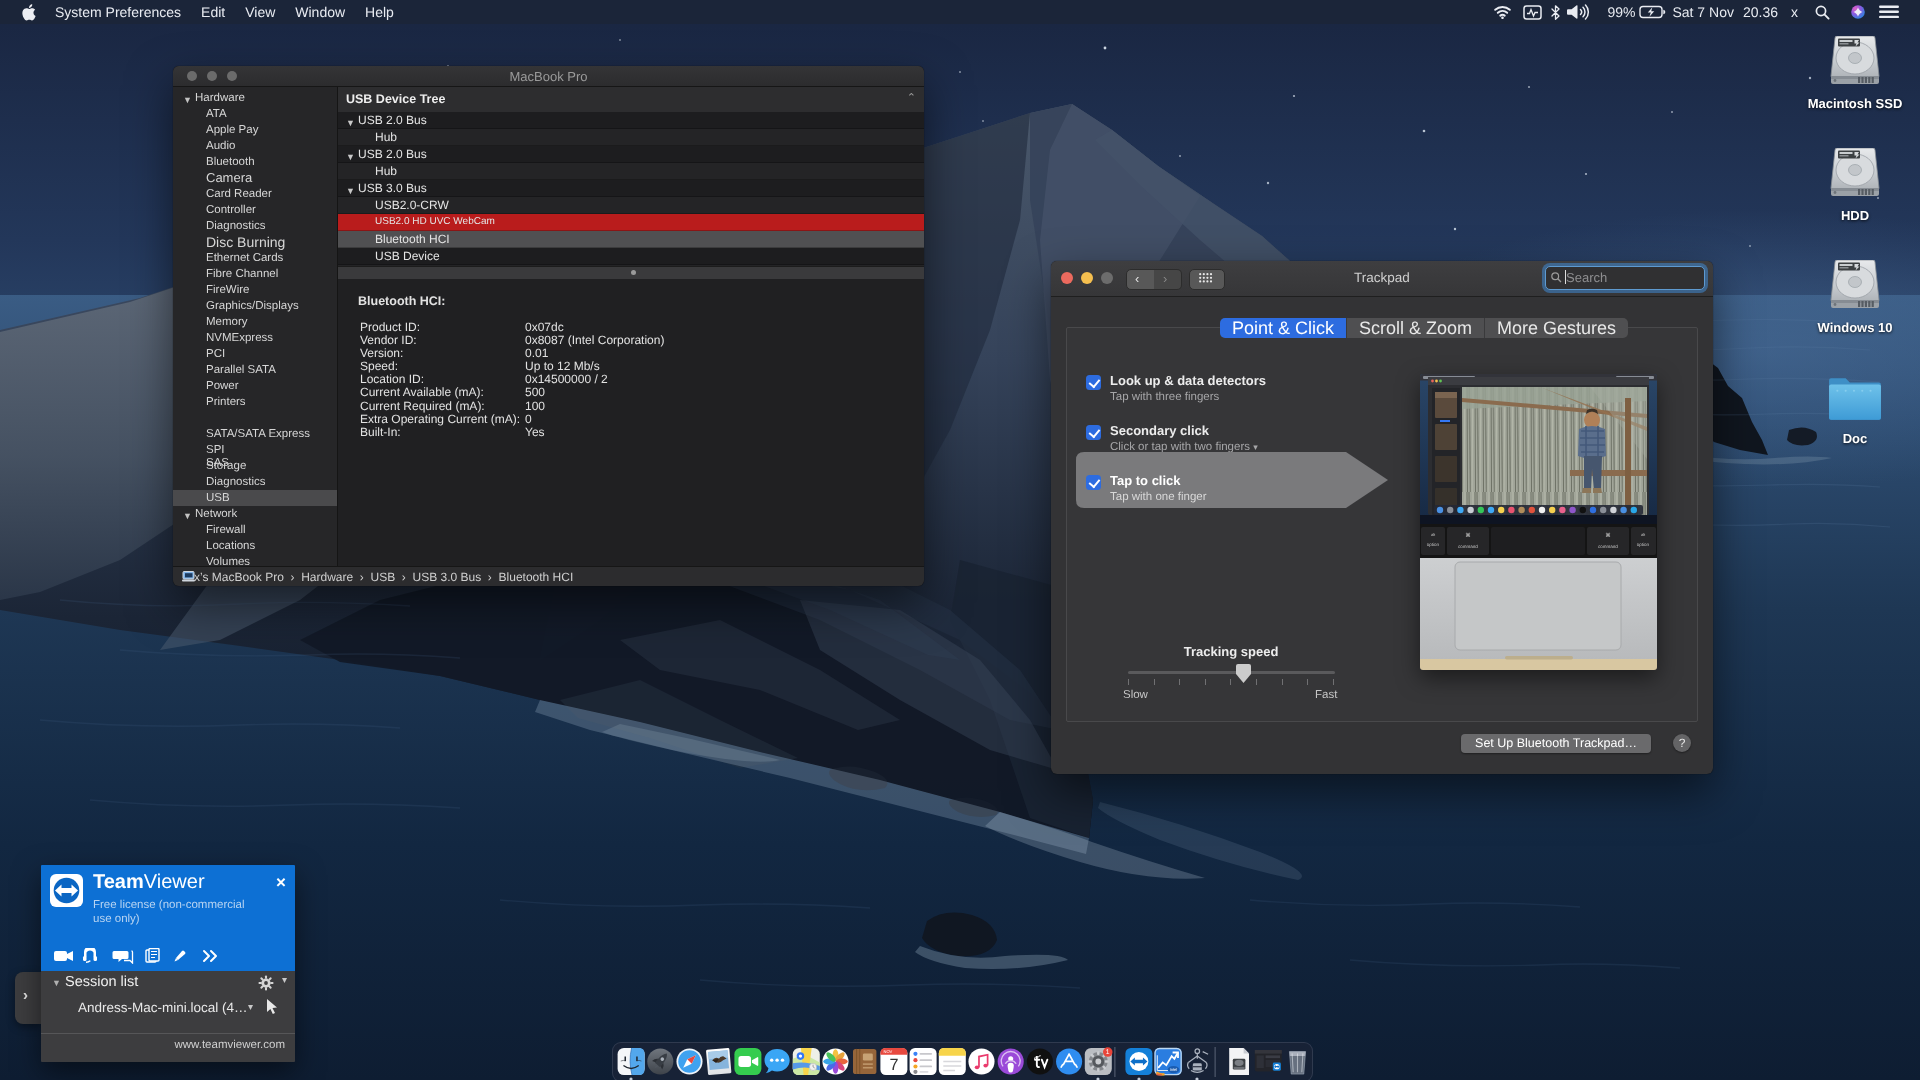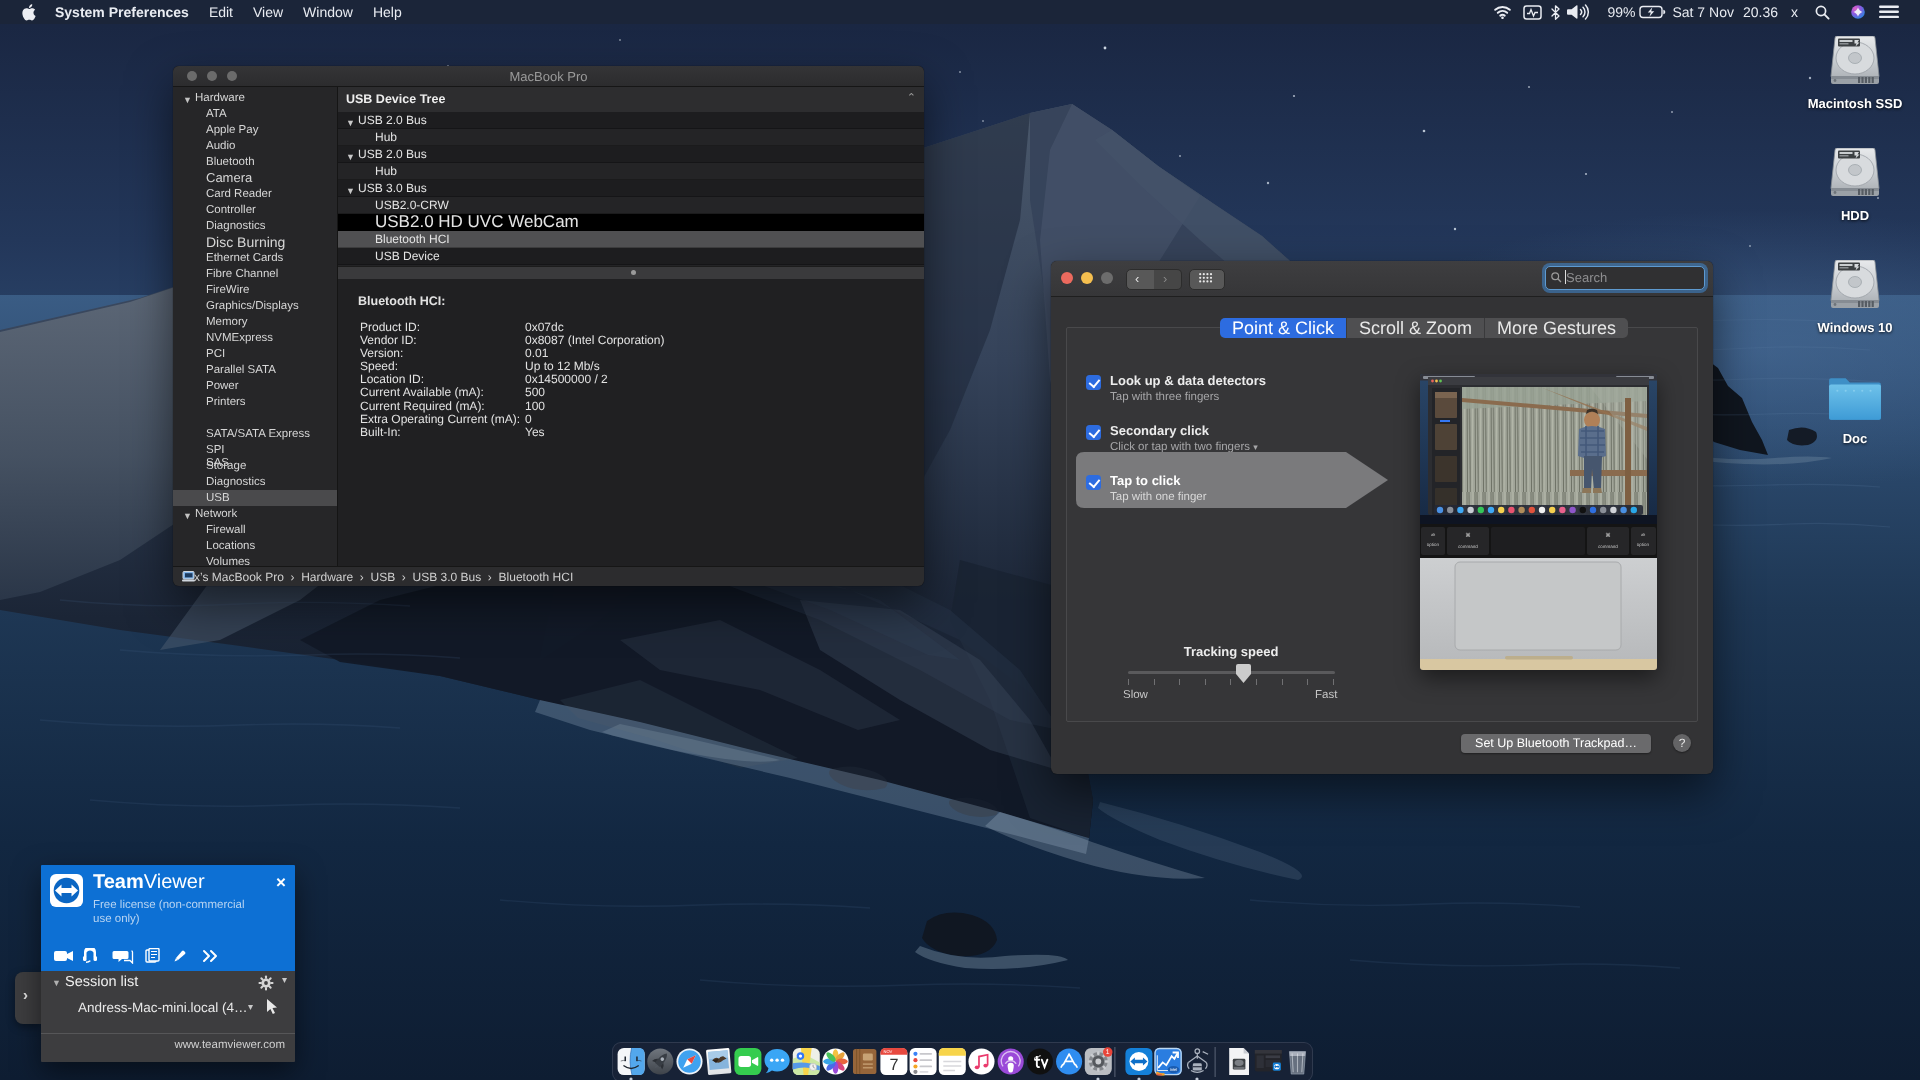--- a/index.html
+++ b/index.html
@@ -145,21 +145,21 @@
     <path d="M500,900 q100,9 200,5 q80,-3 170,3" fill="none"></path>
     <path d="M700,980 q100,9 210,5 q80,-3 170,3" fill="none"></path>
   </g>
 </svg>
 
 <div id="menubar">
   <div class="l" style="margin-left:12px;">
     <svg width="15" height="17" viewBox="0 0 15 17" style="margin:0 9px;">
         <path fill="#eceef3" d="M12.43 8.84c-.02-2.05 1.67-3.03 1.75-3.08-.95-1.4-2.44-1.59-2.97-1.61-1.26-.13-2.47.74-3.11.74-.64 0-1.63-.72-2.68-.7-1.38.02-2.65.8-3.36 2.03-1.43 2.48-.37 6.16 1.03 8.17.68.99 1.49 2.09 2.56 2.05 1.03-.04 1.42-.66 2.66-.66 1.24 0 1.59.66 2.68.64 1.11-.02 1.81-1 2.48-2 .78-1.14 1.1-2.25 1.12-2.31-.02-.01-2.14-.82-2.16-3.27zM10.38 2.86c.57-.69.95-1.65.85-2.6-.82.03-1.8.54-2.39 1.23-.52.61-.98 1.58-.86 2.52.91.07 1.84-.46 2.4-1.15z"></path>
       </svg>
-    <span class="mi" style="font-weight:bold;">System Preferences</span>
+    <span class="mi" style="font-weight:normal;">System Preferences</span>
     <span class="mi">Edit</span>
     <span class="mi">View</span>
     <span class="mi">Window</span>
     <span class="mi">Help</span>
   </div>
   <div class="r">
     <svg width="19" height="14" viewBox="0 0 19 14" style="margin-left:11px;margin-right:11px;">
         <g stroke="#e9ecf2" fill="none" stroke-linecap="round">
           <path d="M2.2 4.8 a11 11 0 0 1 14.6 0" stroke-width="2"></path>
           <path d="M4.8 7.8 a7.2 7.2 0 0 1 9.4 0" stroke-width="2"></path>
@@ -341,21 +341,21 @@
       <div style="position:relative;height:16px;line-height:16px;background:#242426;border-bottom:1px solid rgba(0,0,0,.25);font-size:12px;color:#e4e4e4;">
         <span style="position:absolute;left:37px;">Hub</span>
       </div>
       <div style="position:relative;height:16px;line-height:16px;background:#1d1d1f;border-bottom:1px solid rgba(0,0,0,.25);font-size:12px;color:#e4e4e4;">
         <span style="position:absolute;left:8px;top:2.5px;font-size:9px;color:#c8c8c8;">▼</span>
         <span style="position:absolute;left:20px;">USB 3.0 Bus</span>
       </div>
       <div style="position:relative;height:16px;line-height:16px;background:#242426;border-bottom:1px solid rgba(0,0,0,.25);font-size:12px;color:#e4e4e4;">
         <span style="position:absolute;left:37px;">USB2.0-CRW</span>
       </div>
-      <div style="position:relative;height:16px;line-height:16px;background:#000000;border-bottom:1px solid rgba(0,0,0,.25);font-size:17px;color:#e4e4e4;">
+      <div style="position:relative;height:16px;line-height:16px;background:#b91c1c;border-bottom:1px solid rgba(0,0,0,.25);font-size:10px;color:#e4e4e4;">
         <span style="position:absolute;left:37px;">USB2.0 HD UVC WebCam</span>
       </div>
       <div style="position:relative;height:16px;line-height:16px;background:#505052;border-bottom:1px solid rgba(0,0,0,.25);font-size:12px;color:#e4e4e4;">
         <span style="position:absolute;left:37px;">Bluetooth HCI</span>
       </div>
       <div style="position:relative;height:16px;line-height:16px;background:#1d1d1f;border-bottom:1px solid rgba(0,0,0,.25);font-size:12px;color:#e4e4e4;">
         <span style="position:absolute;left:37px;">USB Device</span>
       </div>
       <div style="height:16px;background:#242426;"></div>
     </div>
@@ -412,20 +412,21 @@
             <circle cx="4.8" cy="4.8" r="1.1"></circle>
             <circle cx="8.4" cy="4.8" r="1.1"></circle>
             <circle cx="12" cy="4.8" r="1.1"></circle>
             <circle cx="1.2" cy="8.4" r="1.1"></circle>
             <circle cx="4.8" cy="8.4" r="1.1"></circle>
             <circle cx="8.4" cy="8.4" r="1.1"></circle>
             <circle cx="12" cy="8.4" r="1.1"></circle>
           </g>
         </svg>
     </div>
+    <div style="position:absolute;left:0;right:0;top:9px;text-align:center;font-size:13.5px;color:#cfcfcf;">Trackpad</div>
     <div style="position:absolute;right:8px;top:5px;width:158px;height:22px;background:#303032;border:1px solid #5e9ad0;border-radius:5px;box-shadow:0 0 0 3px rgba(64,136,210,.55);">
       <svg width="11" height="11" viewBox="0 0 11 11" style="position:absolute;left:5px;top:5px;">
           <circle cx="4.2" cy="4.2" r="3.4" fill="none" stroke="#9a9a9a" stroke-width="1.2"></circle>
           <path d="M6.8 6.8 L10 10" stroke="#9a9a9a" stroke-width="1.3"></path>
         </svg>
       <span style="position:absolute;left:20px;top:3px;color:#8e8e90;font-size:13px;">Search</span>
       <div style="position:absolute;left:19px;top:3px;width:1px;height:14px;background:#ddd;"></div>
     </div>
   </div>
 

